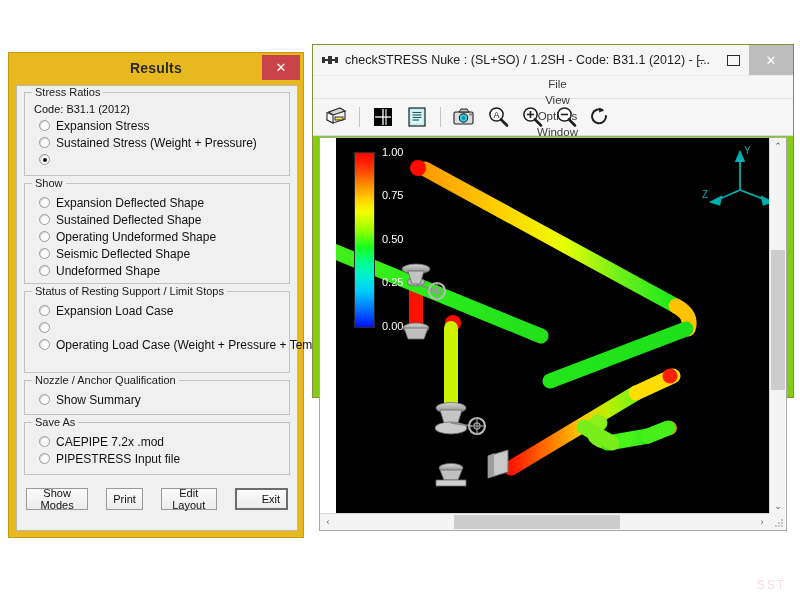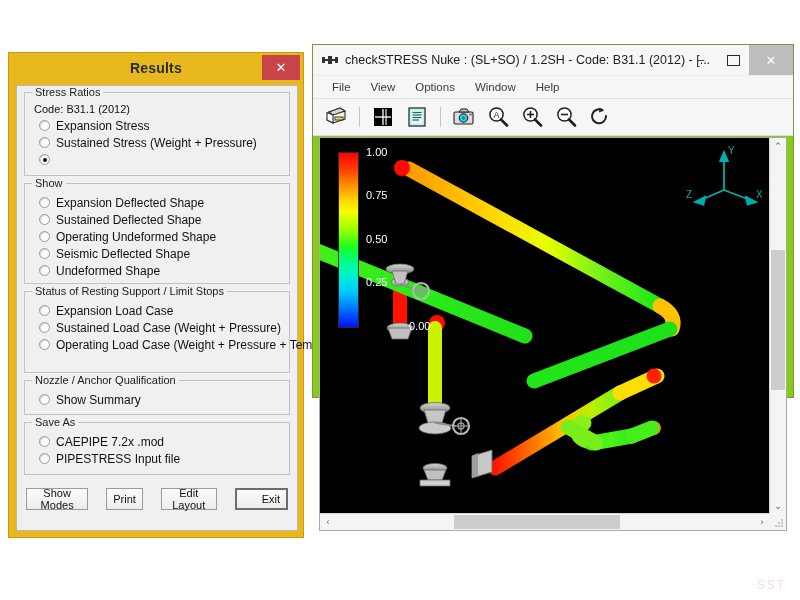--- a/index.html
+++ b/index.html
@@ -145,20 +145,21 @@
     cursor: pointer; background: transparent; border: 0;
     color: #2a2a2a; font-size: 12px;
   }
   .cs-wbtn.close { width: 44px; background: #BDBDBD; color: #ffffff; font-size: 13px; }
 
   .cs-menubar {
     height: 22px; display: flex; align-items: center;
     padding-left: 9px; gap: 0;
     border-bottom: 1px solid #e2e2e2;
     background: #F6F6F6;
+    flex-direction: column;
   }
   .cs-menuitem {
     font-size: 11.5px; color: #3b3b3b;
     padding: 2px 10px; cursor: pointer;
   }
 
   .cs-toolbar {
     height: 36px;
     display: flex; align-items: center;
     padding-left: 8px; gap: 4px;
@@ -173,21 +174,21 @@
   .tb-sep { width: 1px; height: 20px; background: #c4c4c4; margin: 0 4px; }
 
   .cs-clientwrap {
     position: absolute; left: 6px; top: 92px;
     width: 468px; height: 394px;
     box-sizing: border-box;
     border: 1px solid #a9a9a9;
     background: #ffffff;
   }
   .cs-canvas {
-    position: absolute; left: 0; top: 0;
+    position: absolute; left: 16px; top: 0;
     width: 450px; height: 376px;
     background: #000000;
     overflow: hidden;
   }
   .vscroll {
     position: absolute; right: 0; top: 0;
     width: 16px; height: 376px;
     background: #F4F4F4; border-left: 1px solid #d8d8d8;
   }
   .hscroll {
@@ -285,21 +286,20 @@
       </div>
 
       <div class="gbox" style="height:82px;">
         <span class="gtitle">Status of Resting Support / Limit Stops</span>
         <div class="radio-row">
           <span class="radio-mark"></span>
           <span class="radio-label">Expansion Load Case</span>
         </div>
         <div class="radio-row">
           <span class="radio-mark"></span>
-          <span class="radio-label">Sustained Load Case (Weight + Pressure)</span>
         </div>
         <div class="radio-row">
           <span class="radio-mark"></span>
           <span class="radio-label">Operating Load Case (Weight + Pressure + Temperature)</span>
         </div>
       </div>
 
       <div class="gbox" style="height:35px;">
         <span class="gtitle">Nozzle / Anchor Qualification</span>
         <div class="radio-row">
@@ -578,21 +578,21 @@
         </svg>
 
         
         <div class="legend-wrap">
           <div class="legend-bar" style="background:linear-gradient(to bottom,#ff0000 0%,#ff3a00 9%,#ff8a00 18%,#ffd400 27%,#f4ff00 34%,#9dff00 44%,#19ff1e 54%,#00ff90 63%,#00f0d2 71%,#00c8ff 80%,#0070ff 90%,#0010ff 100%);"></div>
           <div class="legend-ticks">
             <span class="legend-tick" style="top:0px;">1.00</span>
             <span class="legend-tick" style="top:43px;">0.75</span>
             <span class="legend-tick" style="top:87px;">0.50</span>
             <span class="legend-tick" style="top:130px;">0.25</span>
-            <span class="legend-tick" style="top:174px;margin-left:43px;">0.00</span>
+            <span class="legend-tick" style="top:174px;">0.00</span>
           </div>
         </div>
 
         
         <div class="axis-triad">
           <svg width="76" height="62" viewBox="0 0 76 62">
             <g stroke="#00AEAE" stroke-width="1.8" fill="#00AEAE">
               <line x1="38" y1="46" x2="38" y2="14"></line>
               <polygon points="38,8 34.2,17 41.8,17"></polygon>
               <line x1="38" y1="46" x2="64" y2="56"></line>

